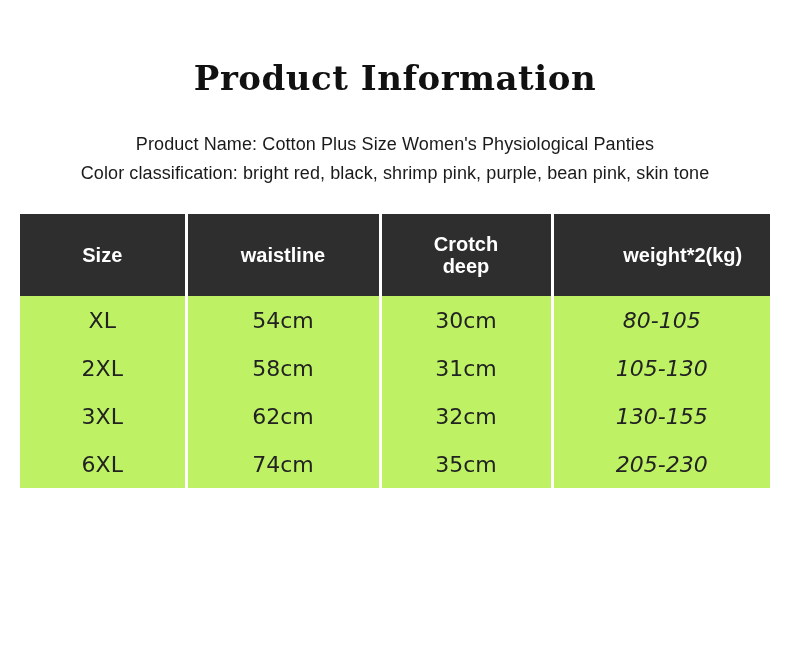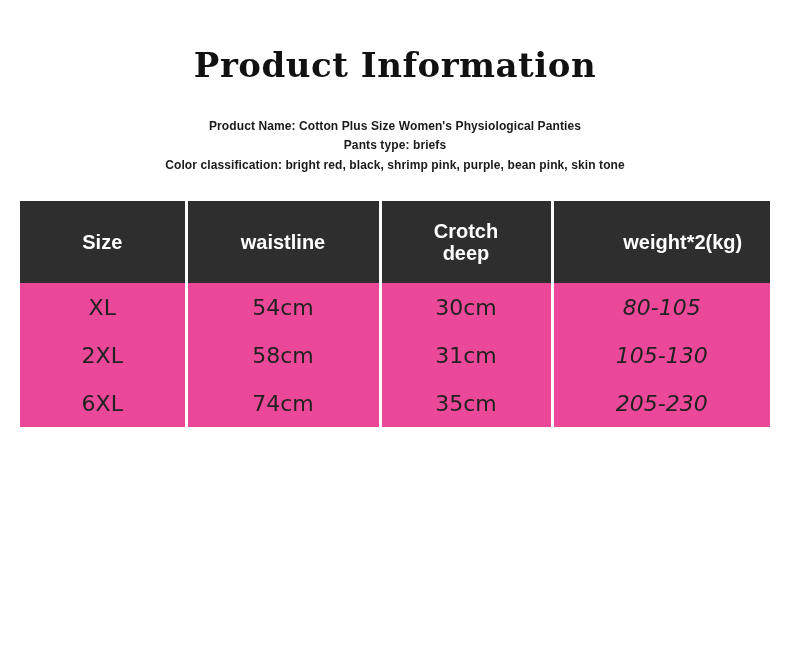--- a/index.html
+++ b/index.html
@@ -20,30 +20,30 @@
     height: 671px;
     box-sizing: border-box;
   }
   .title {
     text-align: center;
     font-size: 34px;
     font-weight: bold;
     letter-spacing: 0.5px;
     color: #111111;
     margin: 0;
-    padding-top: 45px;
+    padding-top: 58px;
     font-family: "DejaVu Serif", "Liberation Serif", serif;
   }
   .info-block {
     margin-top: 32px;
     text-align: center;
   }
   .info-line {
-    font-size: 12px;
-    font-weight: bold;
+    font-size: 18px;
+    font-weight: normal;
     color: #1a1a1a;
     line-height: 1.62;
     letter-spacing: 0.1px;
   }
   .table-wrap {
     margin-top: 26px;
     padding: 0 20px;
   }
   table.size-table {
     width: 750px;
@@ -60,21 +60,21 @@
     vertical-align: middle;
     text-align: center;
     border-right: 3px solid #ffffff;
     line-height: 1.12;
   }
   table.size-table th:last-child {
     border-right: none;
     padding-left: 43px;
   }
   table.size-table td {
-    background: #ec4899;
+    background: #bef264;
     color: #222222;
     font-size: 22px;
     text-align: center;
     height: 46px;
     vertical-align: middle;
     border-right: 3px solid #ffffff;
     font-family: "DejaVu Sans", sans-serif;
     font-weight: 400;
   }
   table.size-table td:last-child {
@@ -88,21 +88,20 @@
 </style>
 </head>
 <body>
 
 <div class="page">
 
   <h1 class="title">Product Information</h1>
 
   <div class="info-block">
     <div class="info-line">Product Name: Cotton Plus Size Women's Physiological Panties</div>
-    <div class="info-line">Pants type: briefs</div>
     <div class="info-line">Color classification: bright red, black, shrimp pink, purple, bean pink, skin tone</div>
   </div>
 
   <div class="table-wrap">
     <table class="size-table">
       <colgroup>
         <col class="col-size">
         <col class="col-waist">
         <col class="col-crotch">
         <col class="col-weight">
@@ -125,20 +124,26 @@
           <td>30cm</td>
           <td>80-105</td>
         </tr>
         <tr>
           <td>2XL</td>
           <td>58cm</td>
           <td>31cm</td>
           <td>105-130</td>
         </tr>
         <tr>
+          <td>3XL</td>
+          <td>62cm</td>
+          <td>32cm</td>
+          <td>130-155</td>
+        </tr>
+        <tr>
           <td>6XL</td>
           <td>74cm</td>
           <td>35cm</td>
           <td>205-230</td>
         </tr>
       </tbody>
     </table>
   </div>
 
 </div>

